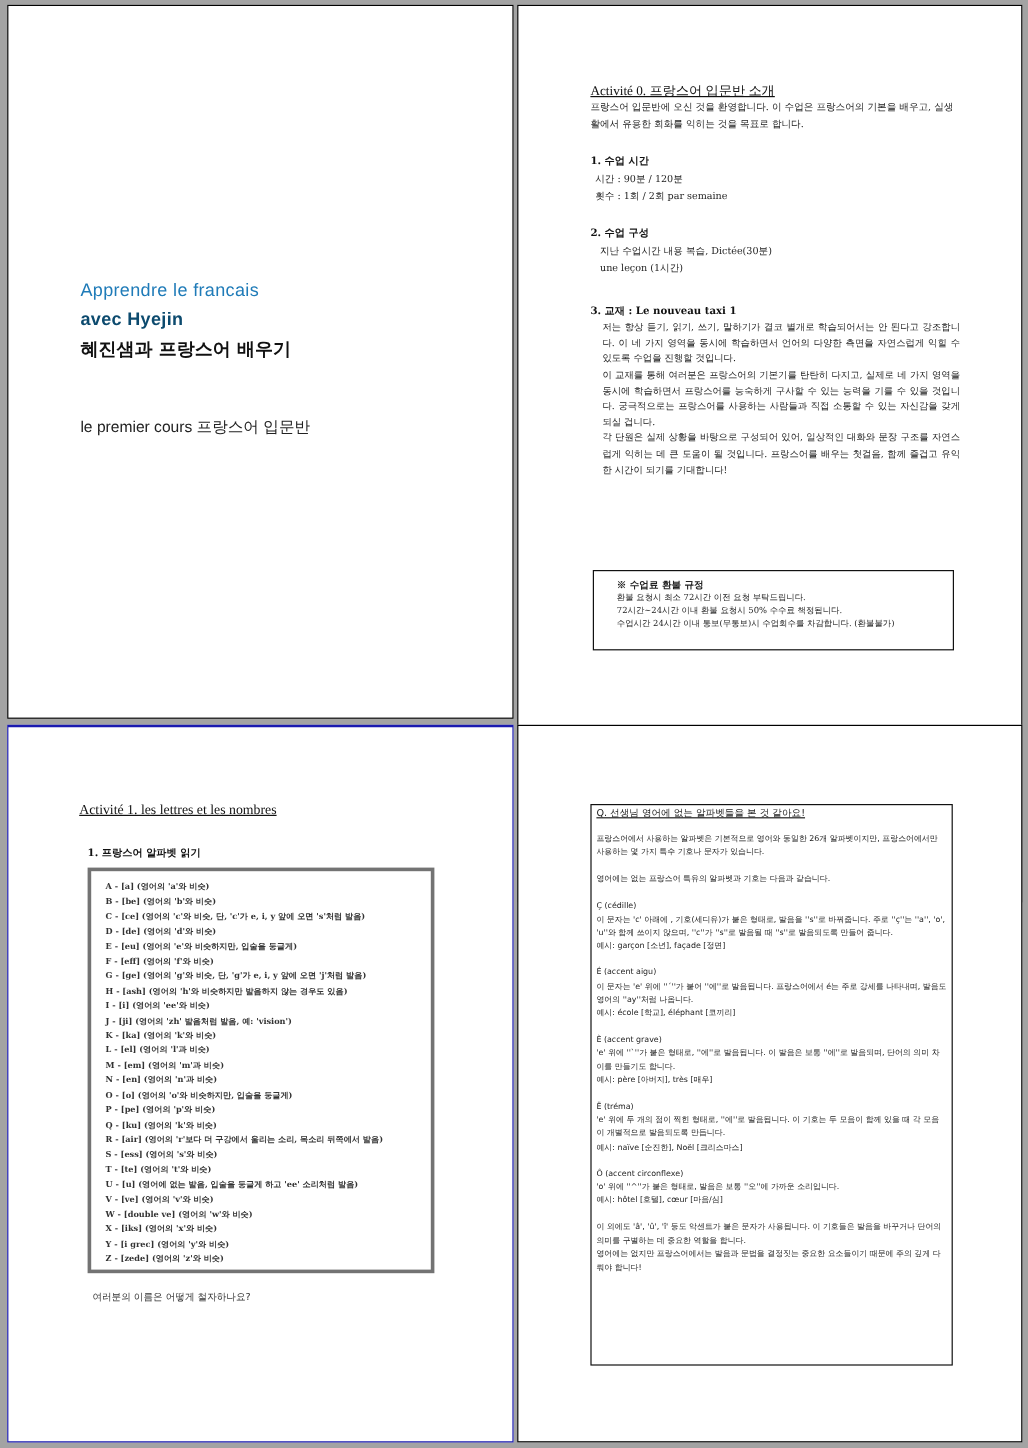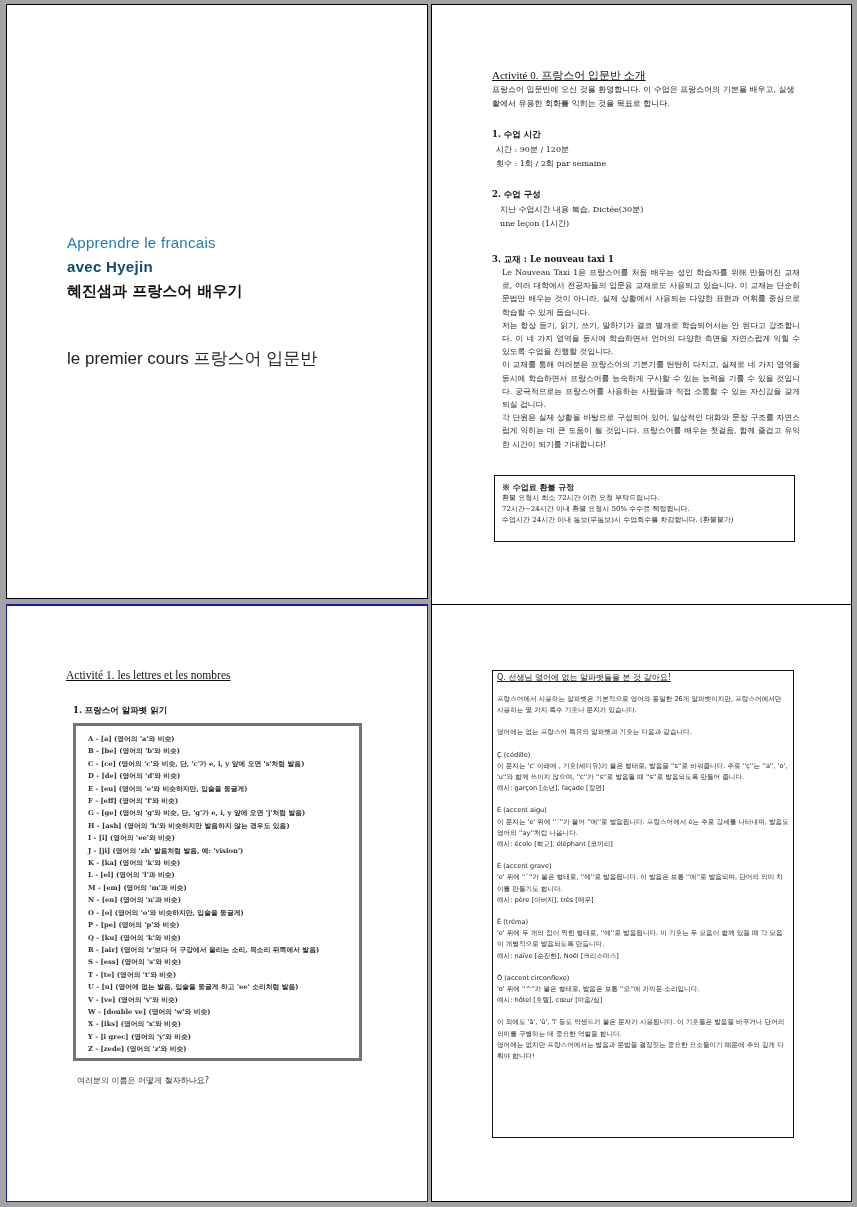--- a/index.html
+++ b/index.html
@@ -14,37 +14,37 @@
   #p1 { left:6px; top:4px; width:422px; height:595px; }
   #p2 { left:431px; top:4px; width:421px; height:748px; }
   #p3 { left:6px; top:604px; width:422px; height:598px; }
   #p4 { left:431px; top:604px; width:421px; height:598px; }
 
   .abs { position:absolute; }
   
   .cover-title-fr { left:60px; top:229px; font-family:"Liberation Sans", sans-serif; font-weight:normal; font-size:15px; color:#1f7bb8; letter-spacing:0.3px; }
   .cover-title-avec { left:60px; top:253px; font-family:"Liberation Sans", sans-serif; font-weight:bold; font-size:15px; color:#0c4a6e; letter-spacing:0.3px; }
   .cover-title-ko { left:60px; top:277px; font-weight:bold; font-size:15px; color:#111; }
-  .cover-sub { left:60px; top:342px; font-family:"Liberation Sans", sans-serif; font-size:17px; color:#222; }
+  .cover-sub { left:60px; top:342px; font-family:"Liberation Sans", sans-serif; font-size:13px; color:#222; }
 
   
   .doc { font-family:"DejaVu Serif", serif; font-size:8px; line-height:14px; color:#222; }
   .heading-u { font-family:"Liberation Serif", serif; font-size:11px; text-decoration:underline; color:#111; }
   .sec-h { font-weight:bold; font-size:8.5px; color:#111; font-family:"DejaVu Serif", serif; }
 
   
   .p2-title { left:60px; top:63px; }
   .p2-intro { left:60px; top:78px; width:308px; }
   .p2-s1h { left:60px; top:124px; }
   .p2-s1 { left:64px; top:138px; }
   .p2-s2h { left:60px; top:184px; }
   .p2-s2 { left:68px; top:198px; }
   .p2-s3h { left:60px; top:249px; }
   .p2-s3 { left:70px; top:261px; width:298px; text-align:justify; line-height:13.2px; font-size:7.8px; }
-  .p2-box { left:62px; top:470px; width:301px; height:67px; border:1px solid #111; box-sizing:border-box; padding:6px 7px; font-size:7px; line-height:11px; }
+  .p2-box { left:62px; top:470px; width:301px; height:67px; border:1px solid #111; box-sizing:border-box; padding:6px 19px; font-size:7px; line-height:11px; }
   .p2-box .bt { font-size:8px; font-weight:bold; }
 
   
   .p3-title { left:59px; top:63px; font-size:11.5px; }
   .p3-s1h { left:66px; top:99px; }
   .p3-box { left:66px; top:117px; width:289px; height:338px; border:3px solid #737373; box-sizing:border-box; padding:7px 0 0 12px;font-weight:bold; }
   .p3-box .ln { font-size:6.8px; line-height:12.4px; color:#333; white-space:nowrap; font-family:"DejaVu Serif", serif; }
   .p3-q { left:70px; top:469px; font-size:8px; color:#333; }
 
   
@@ -73,21 +73,20 @@
   </div>
 
   <div class="abs sec-h p2-s2h">2. 수업 구성</div>
   <div class="abs doc p2-s2">
     <div>지난 수업시간 내용 복습, Dictée(30분)</div>
     <div>une leçon (1시간)</div>
   </div>
 
   <div class="abs sec-h p2-s3h">3. 교재 : Le nouveau taxi 1</div>
   <div class="abs doc p2-s3">
-    <div>Le Nouveau Taxi 1은 프랑스어를 처음 배우는 성인 학습자를 위해 만들어진 교재로, 여러 대학에서 전공자들의 입문용 교재로도 사용되고 있습니다. 이 교재는 단순히 문법만 배우는 것이 아니라, 실제 상황에서 사용되는 다양한 표현과 어휘를 중심으로 학습할 수 있게 돕습니다.</div>
     <div>저는 항상 듣기, 읽기, 쓰기, 말하기가 결코 별개로 학습되어서는 안 된다고 강조합니다. 이 네 가지 영역을 동시에 학습하면서 언어의 다양한 측면을 자연스럽게 익힐 수 있도록 수업을 진행할 것입니다.</div>
     <div>이 교재를 통해 여러분은 프랑스어의 기본기를 탄탄히 다지고, 실제로 네 가지 영역을 동시에 학습하면서 프랑스어를 능숙하게 구사할 수 있는 능력을 기를 수 있을 것입니다. 궁극적으로는 프랑스어를 사용하는 사람들과 직접 소통할 수 있는 자신감을 갖게 되실 겁니다.</div>
     <div>각 단원은 실제 상황을 바탕으로 구성되어 있어, 일상적인 대화와 문장 구조를 자연스럽게 익히는 데 큰 도움이 될 것입니다. 프랑스어를 배우는 첫걸음, 함께 즐겁고 유익한 시간이 되기를 기대합니다!</div>
   </div>
 
   <div class="abs doc p2-box">
     <div class="bt">※ 수업료 환불 규정</div>
     <div>환불 요청시 최소 72시간 이전 요청 부탁드립니다.</div>
     <div>72시간~24시간 이내 환불 요청시 50% 수수료 책정됩니다.</div>
     <div>수업시간 24시간 이내 통보(무통보)시 수업회수를 차감합니다. (환불불가)</div>

